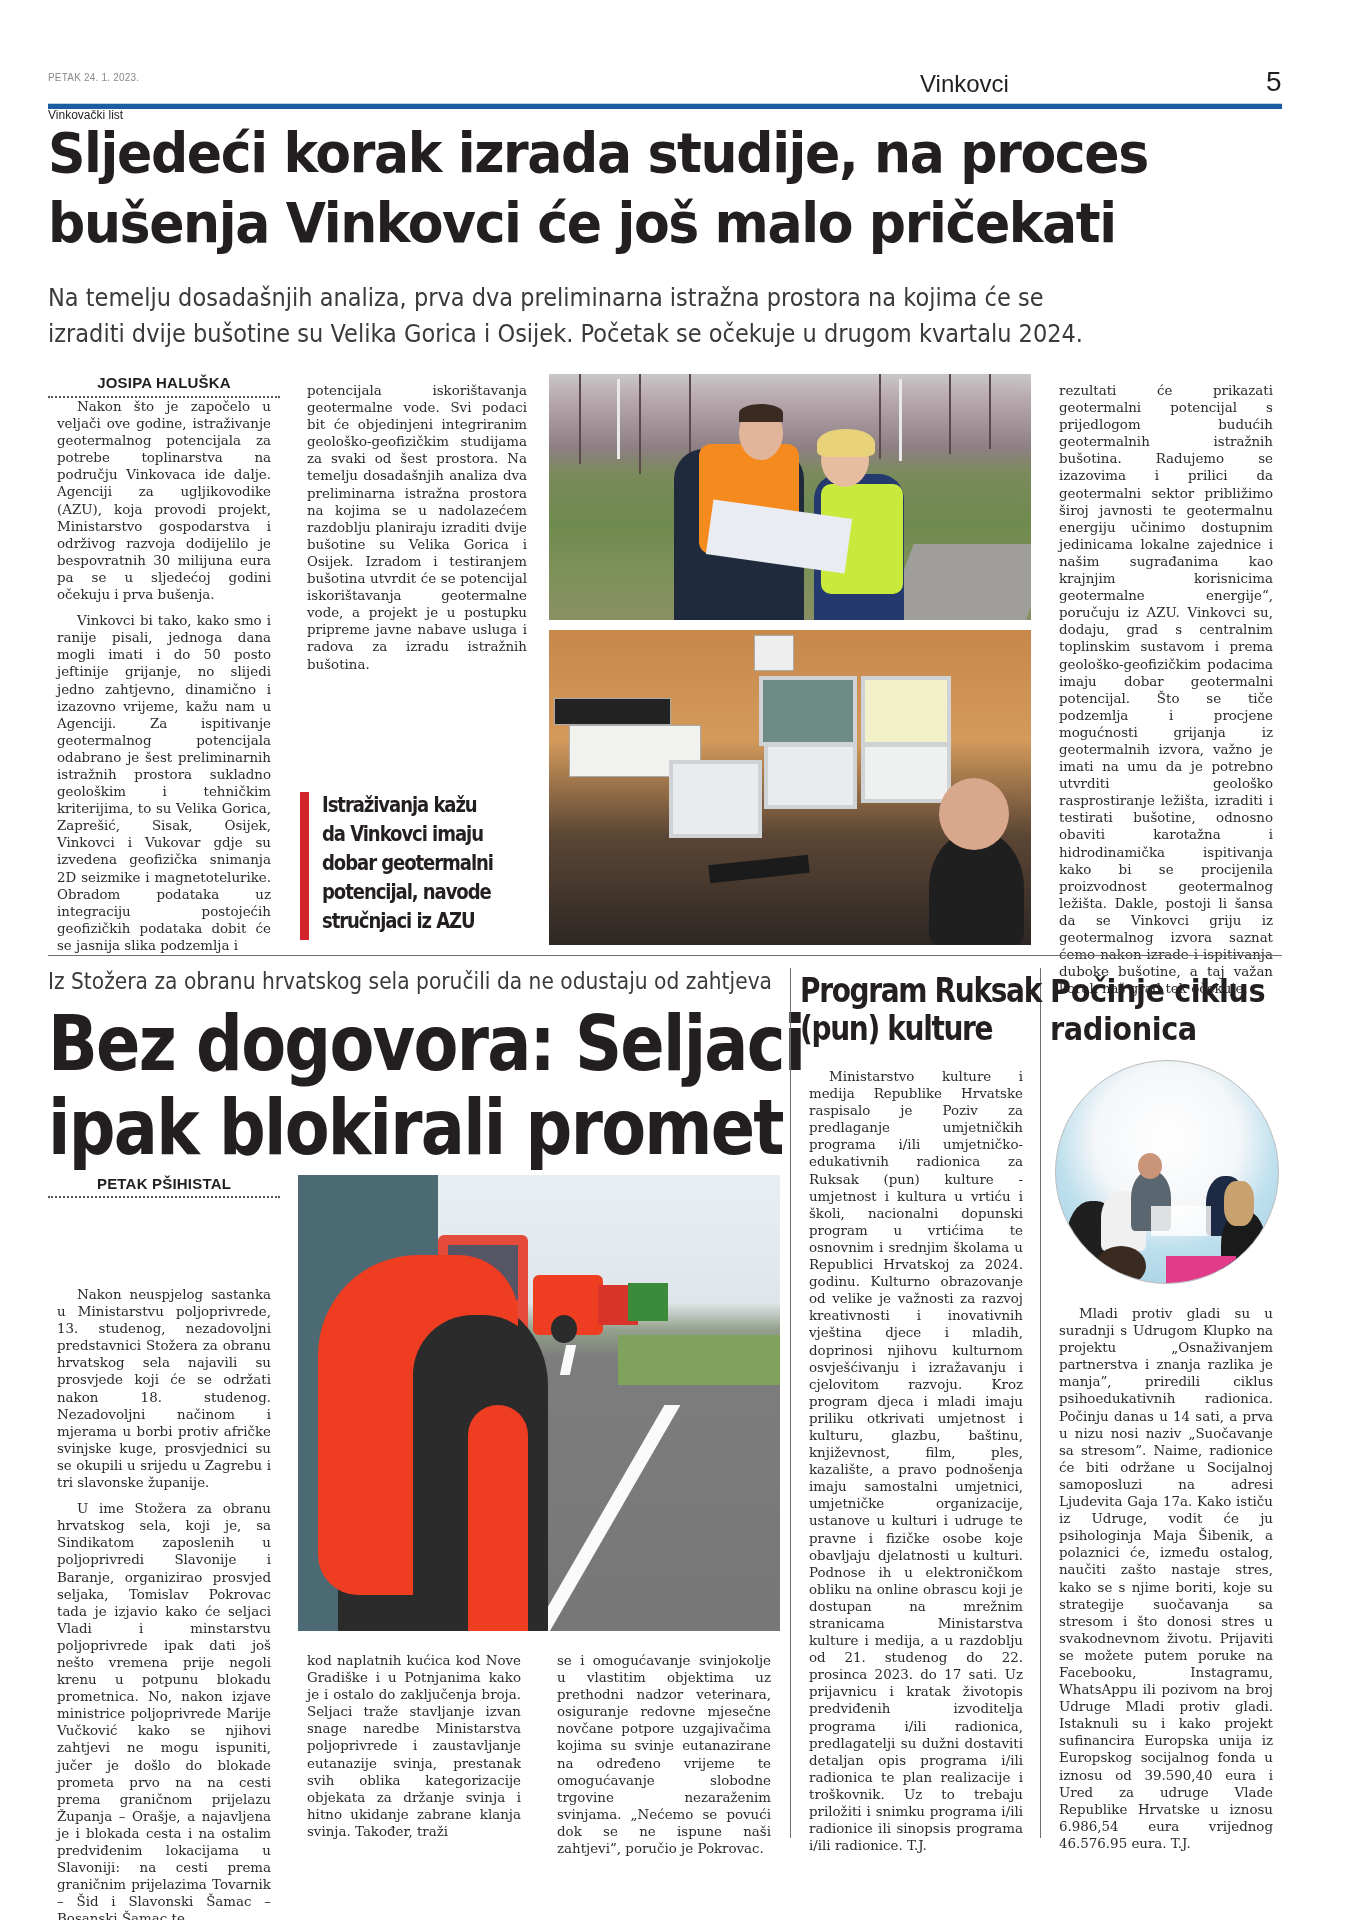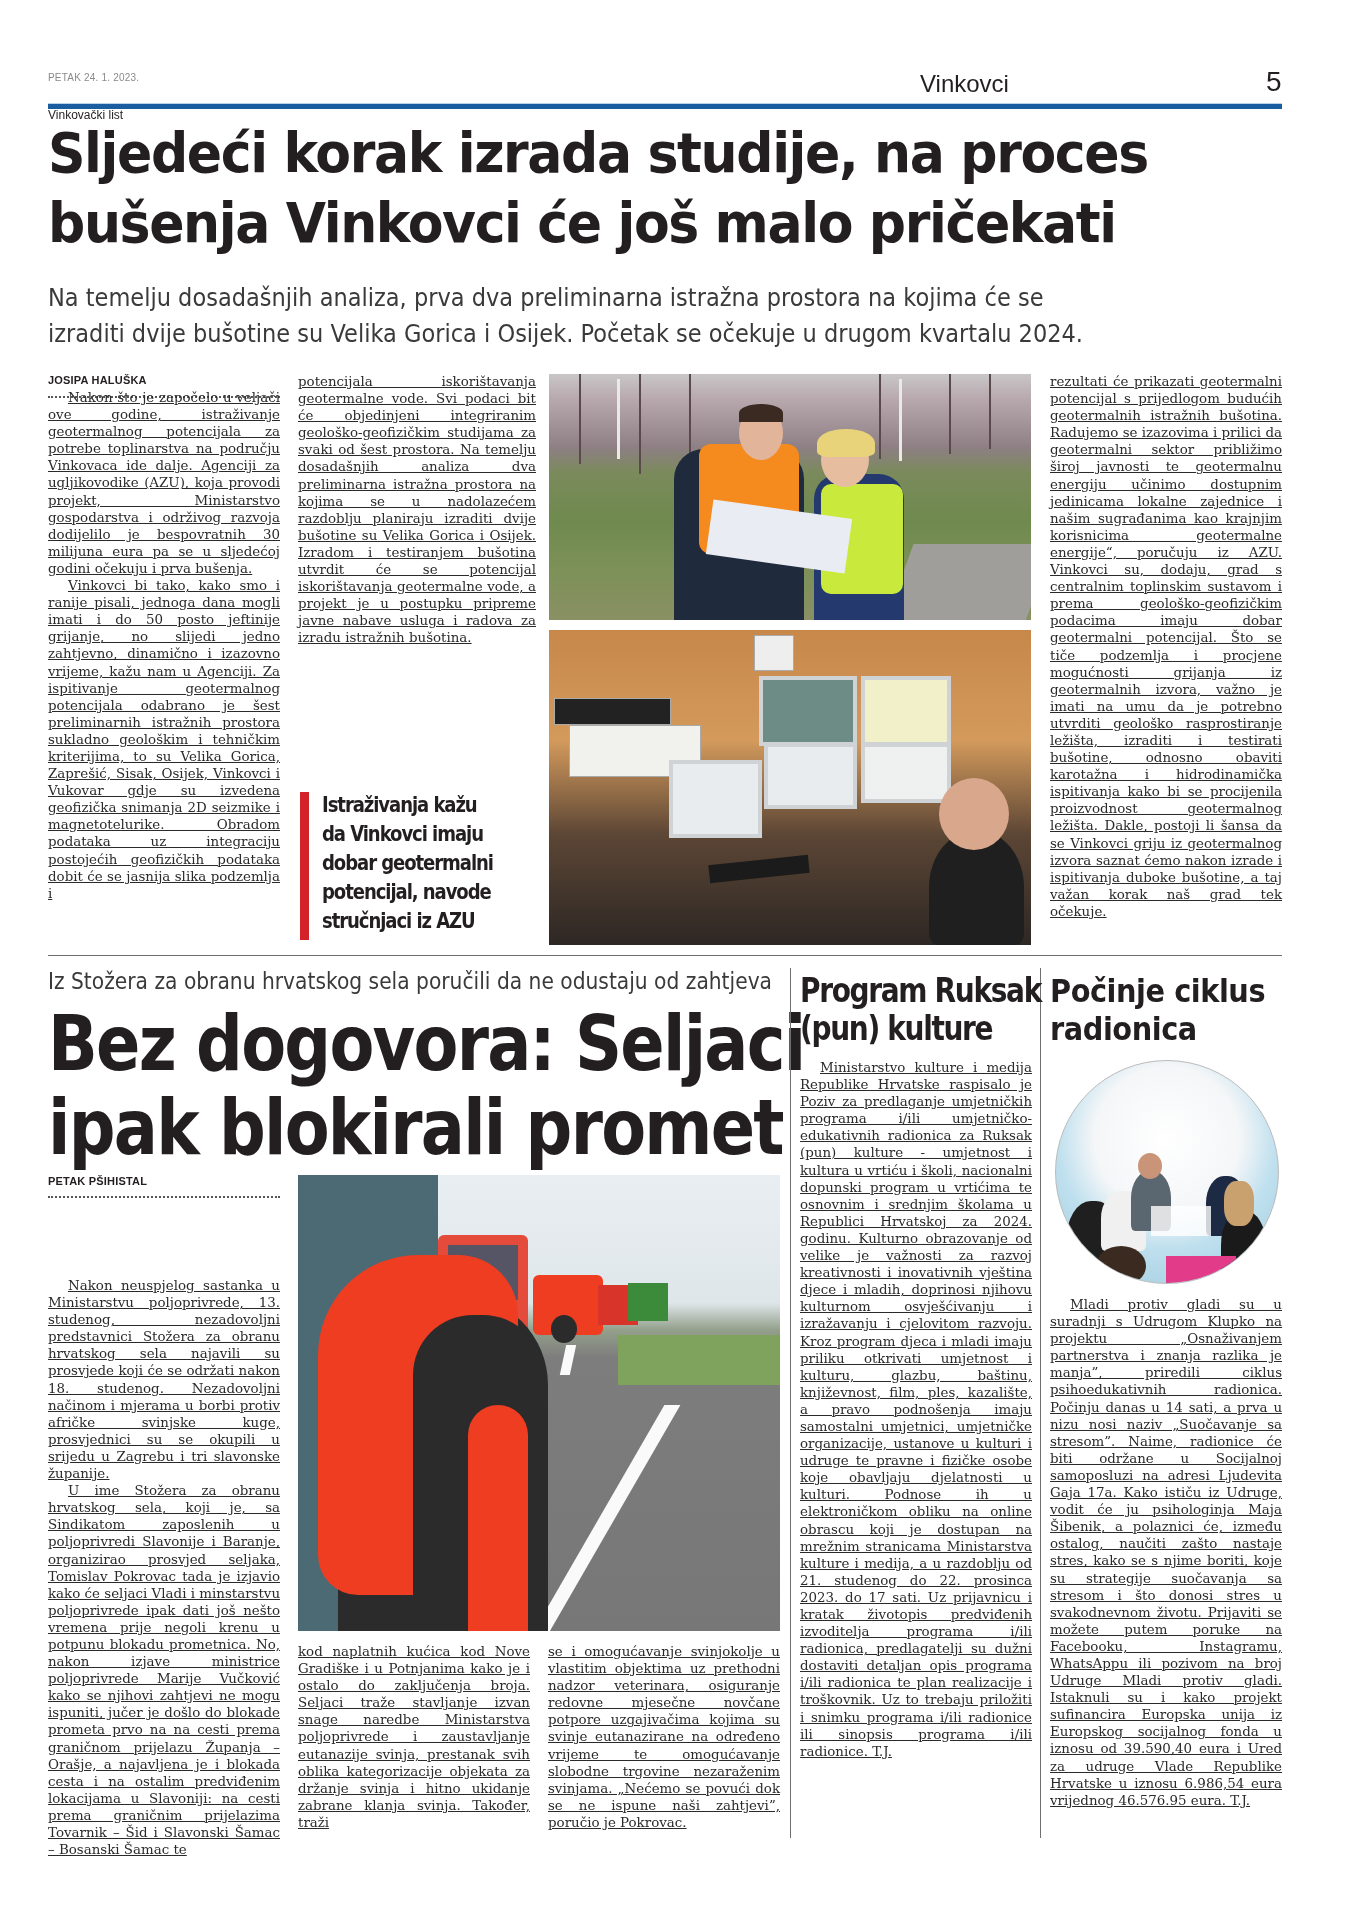--- a/index.html
+++ b/index.html
@@ -15,23 +15,23 @@
   .hdr-section { left:920px; top:70px; font-size:24px; color:#231f20; }
   .hdr-page { left:1266px; top:66px; font-size:28px; color:#231f20; font-weight:300; }
   .hdr-rule { left:48px; top:103px; width:1234px; height:5px; background:#1a5e9f; border-top:1px solid #b9d3ea; }
 
   
   .h1 { left:48px; top:118px; width:1250px; font-size:56px; line-height:70px; font-weight:bold; letter-spacing:-1.5px; color:#231f20; transform:scaleX(0.93); transform-origin:left top; white-space:nowrap; }
   .deck1 { left:48px; top:280px; width:1300px; font-size:25px; line-height:36px; color:#3a3a3a; transform:scaleX(0.9); transform-origin:left top; white-space:nowrap; }
 
   
   .col { font-size:13.4px; line-height:17.1px; text-align:justify; color:#2a2a2a; hyphens:manual; }
-  .col p { margin:0; text-indent:20px;text-decoration:underline; }
+  .col p { margin:9px; text-indent:20px; }
   .col p.noind { text-indent:0; }
-  .byline { font-size:11px; font-weight:bold; color:#231f20; letter-spacing:0.2px; }
+  .byline { font-size:15px; font-weight:bold; text-align:center; color:#231f20; letter-spacing:0.2px; }
   .dots { border-bottom:2px dotted #555; height:0; }
 
   
   .photo { overflow:hidden; }
   .field { background:linear-gradient(180deg,#c9c6c8 0%,#b8a9ae 10%,#8d7f83 30%,#7b8a5c 40%,#6f8a4e 60%,#7d9158 80%,#8a9064 100%); }
   .pole { position:absolute; width:3px; background:#e9e9e9; }
   .tree { position:absolute; width:2px; background:#5a4a4c; }
   .vest-o { position:absolute; background:#f58a1f; }
   .vest-y { position:absolute; background:#c9ea3d; }
   .coat { position:absolute; background:#1f2b3d; }

